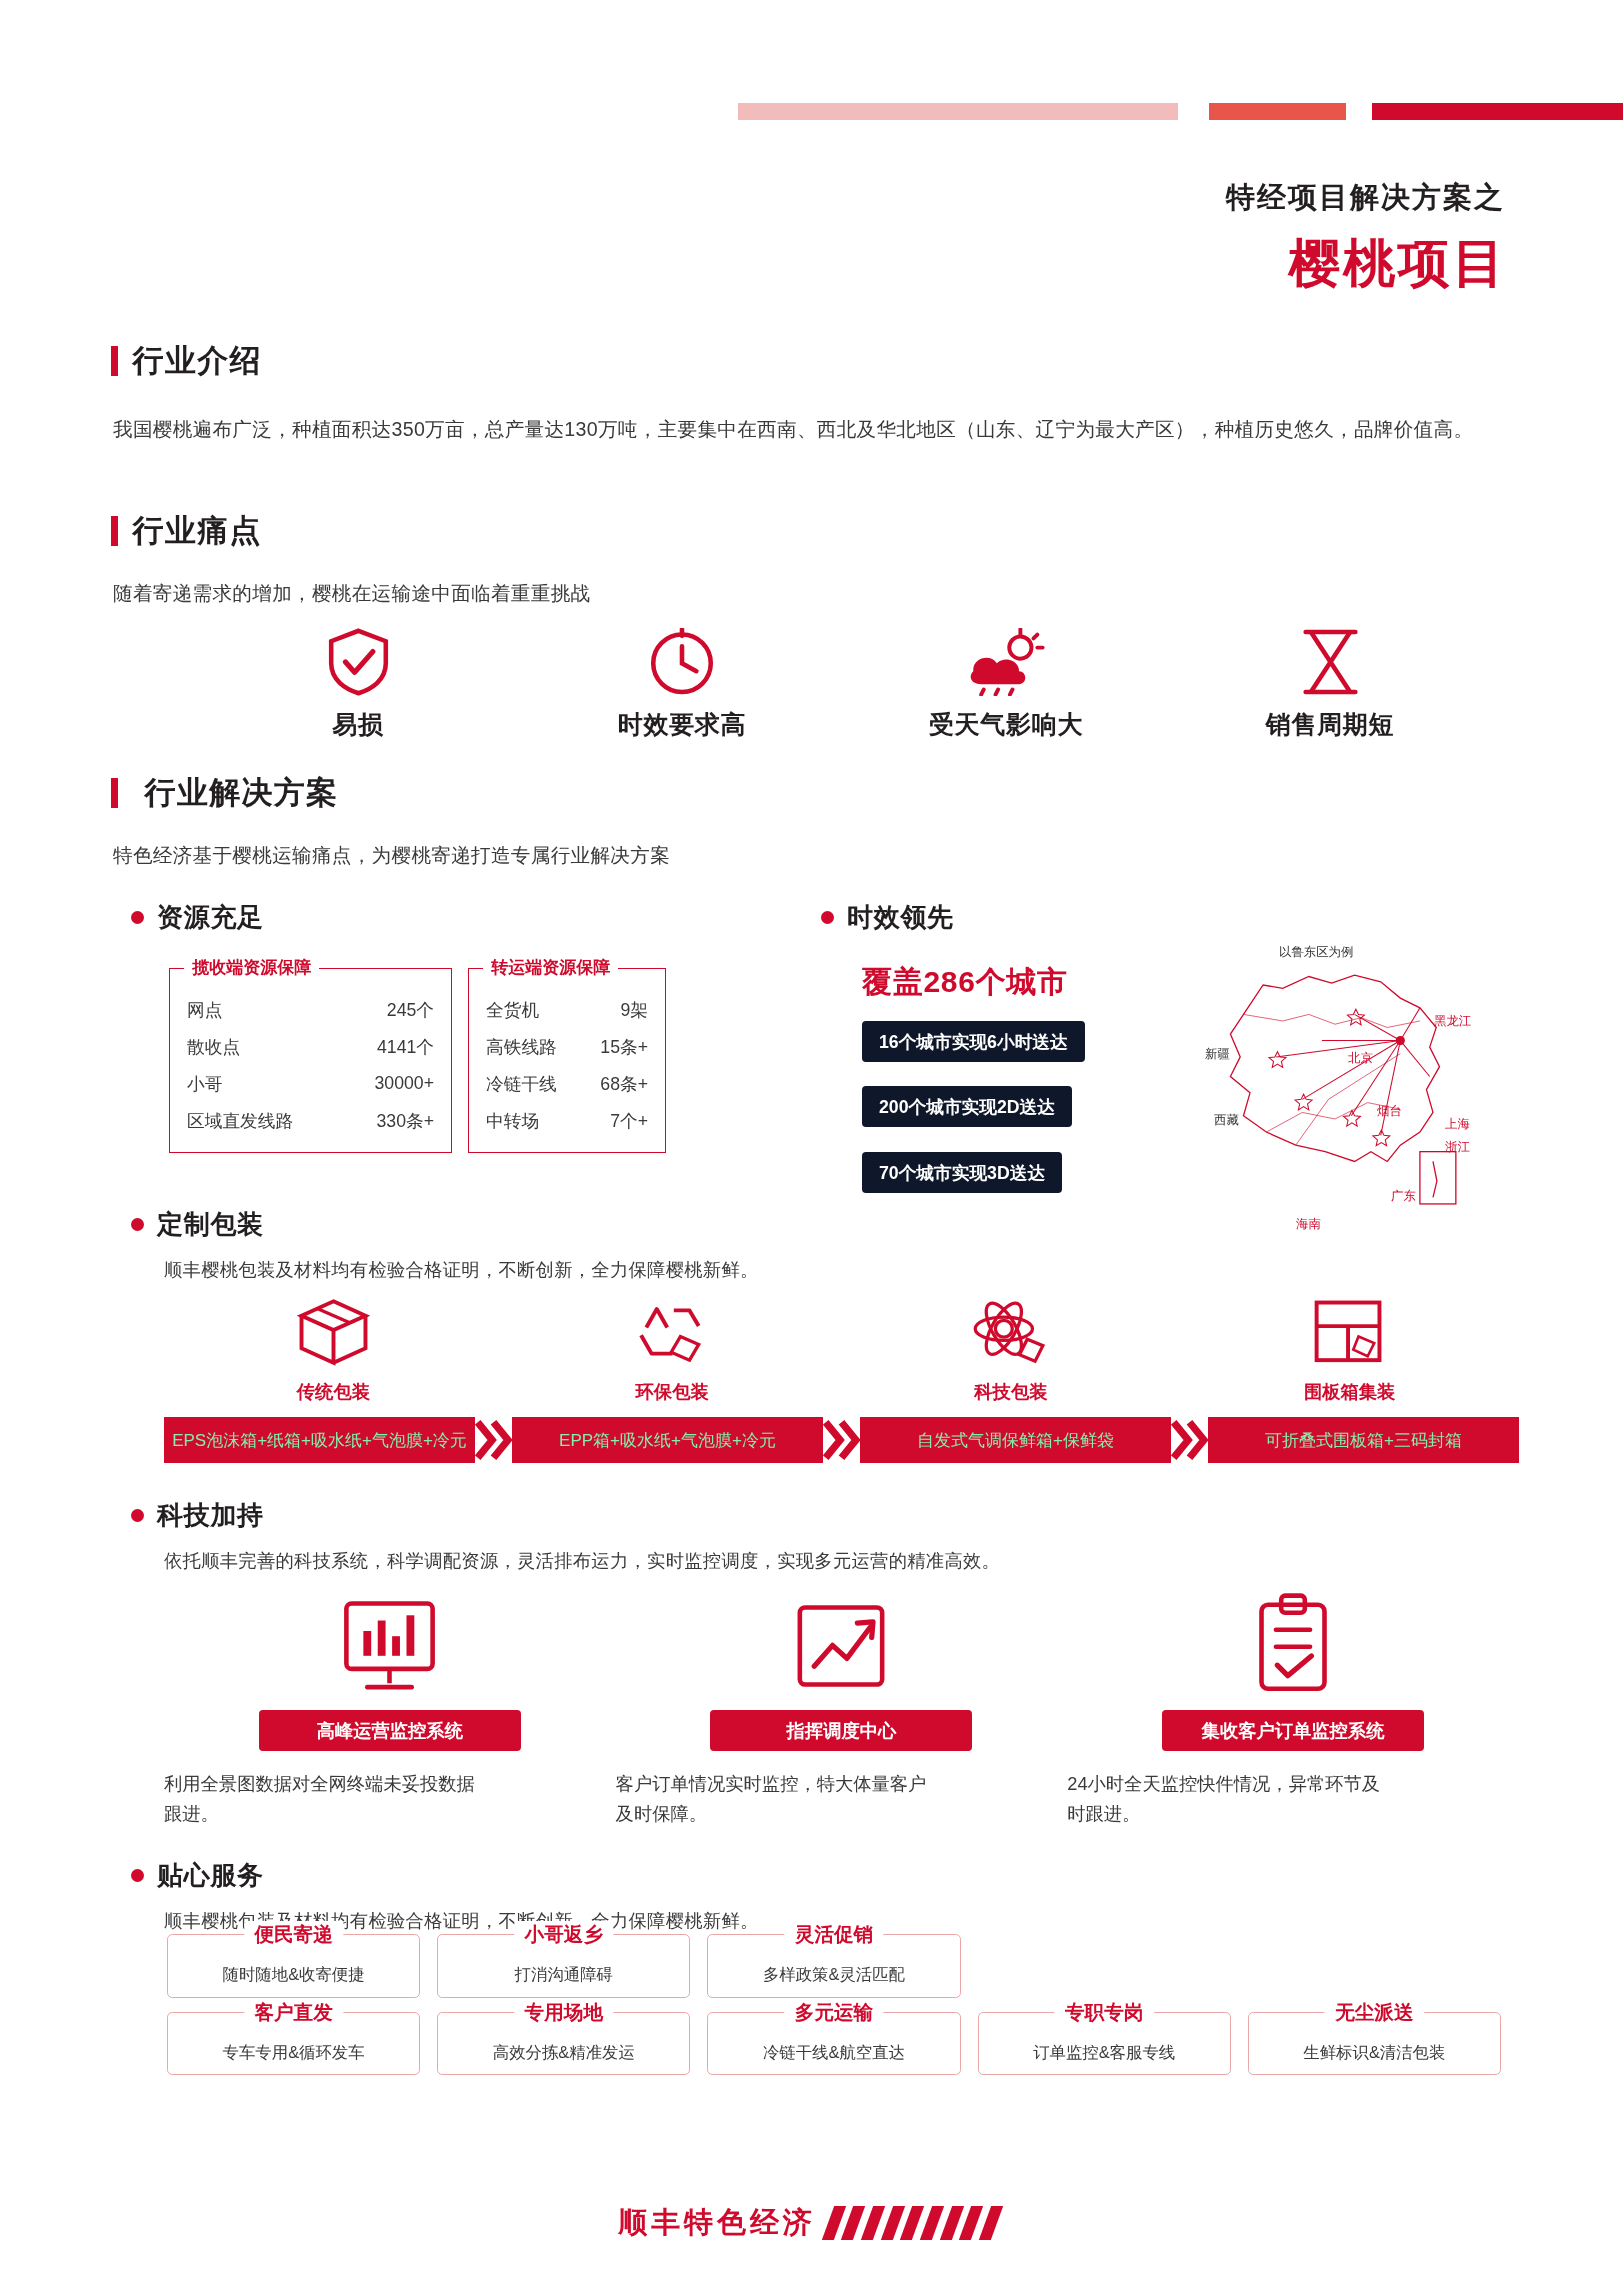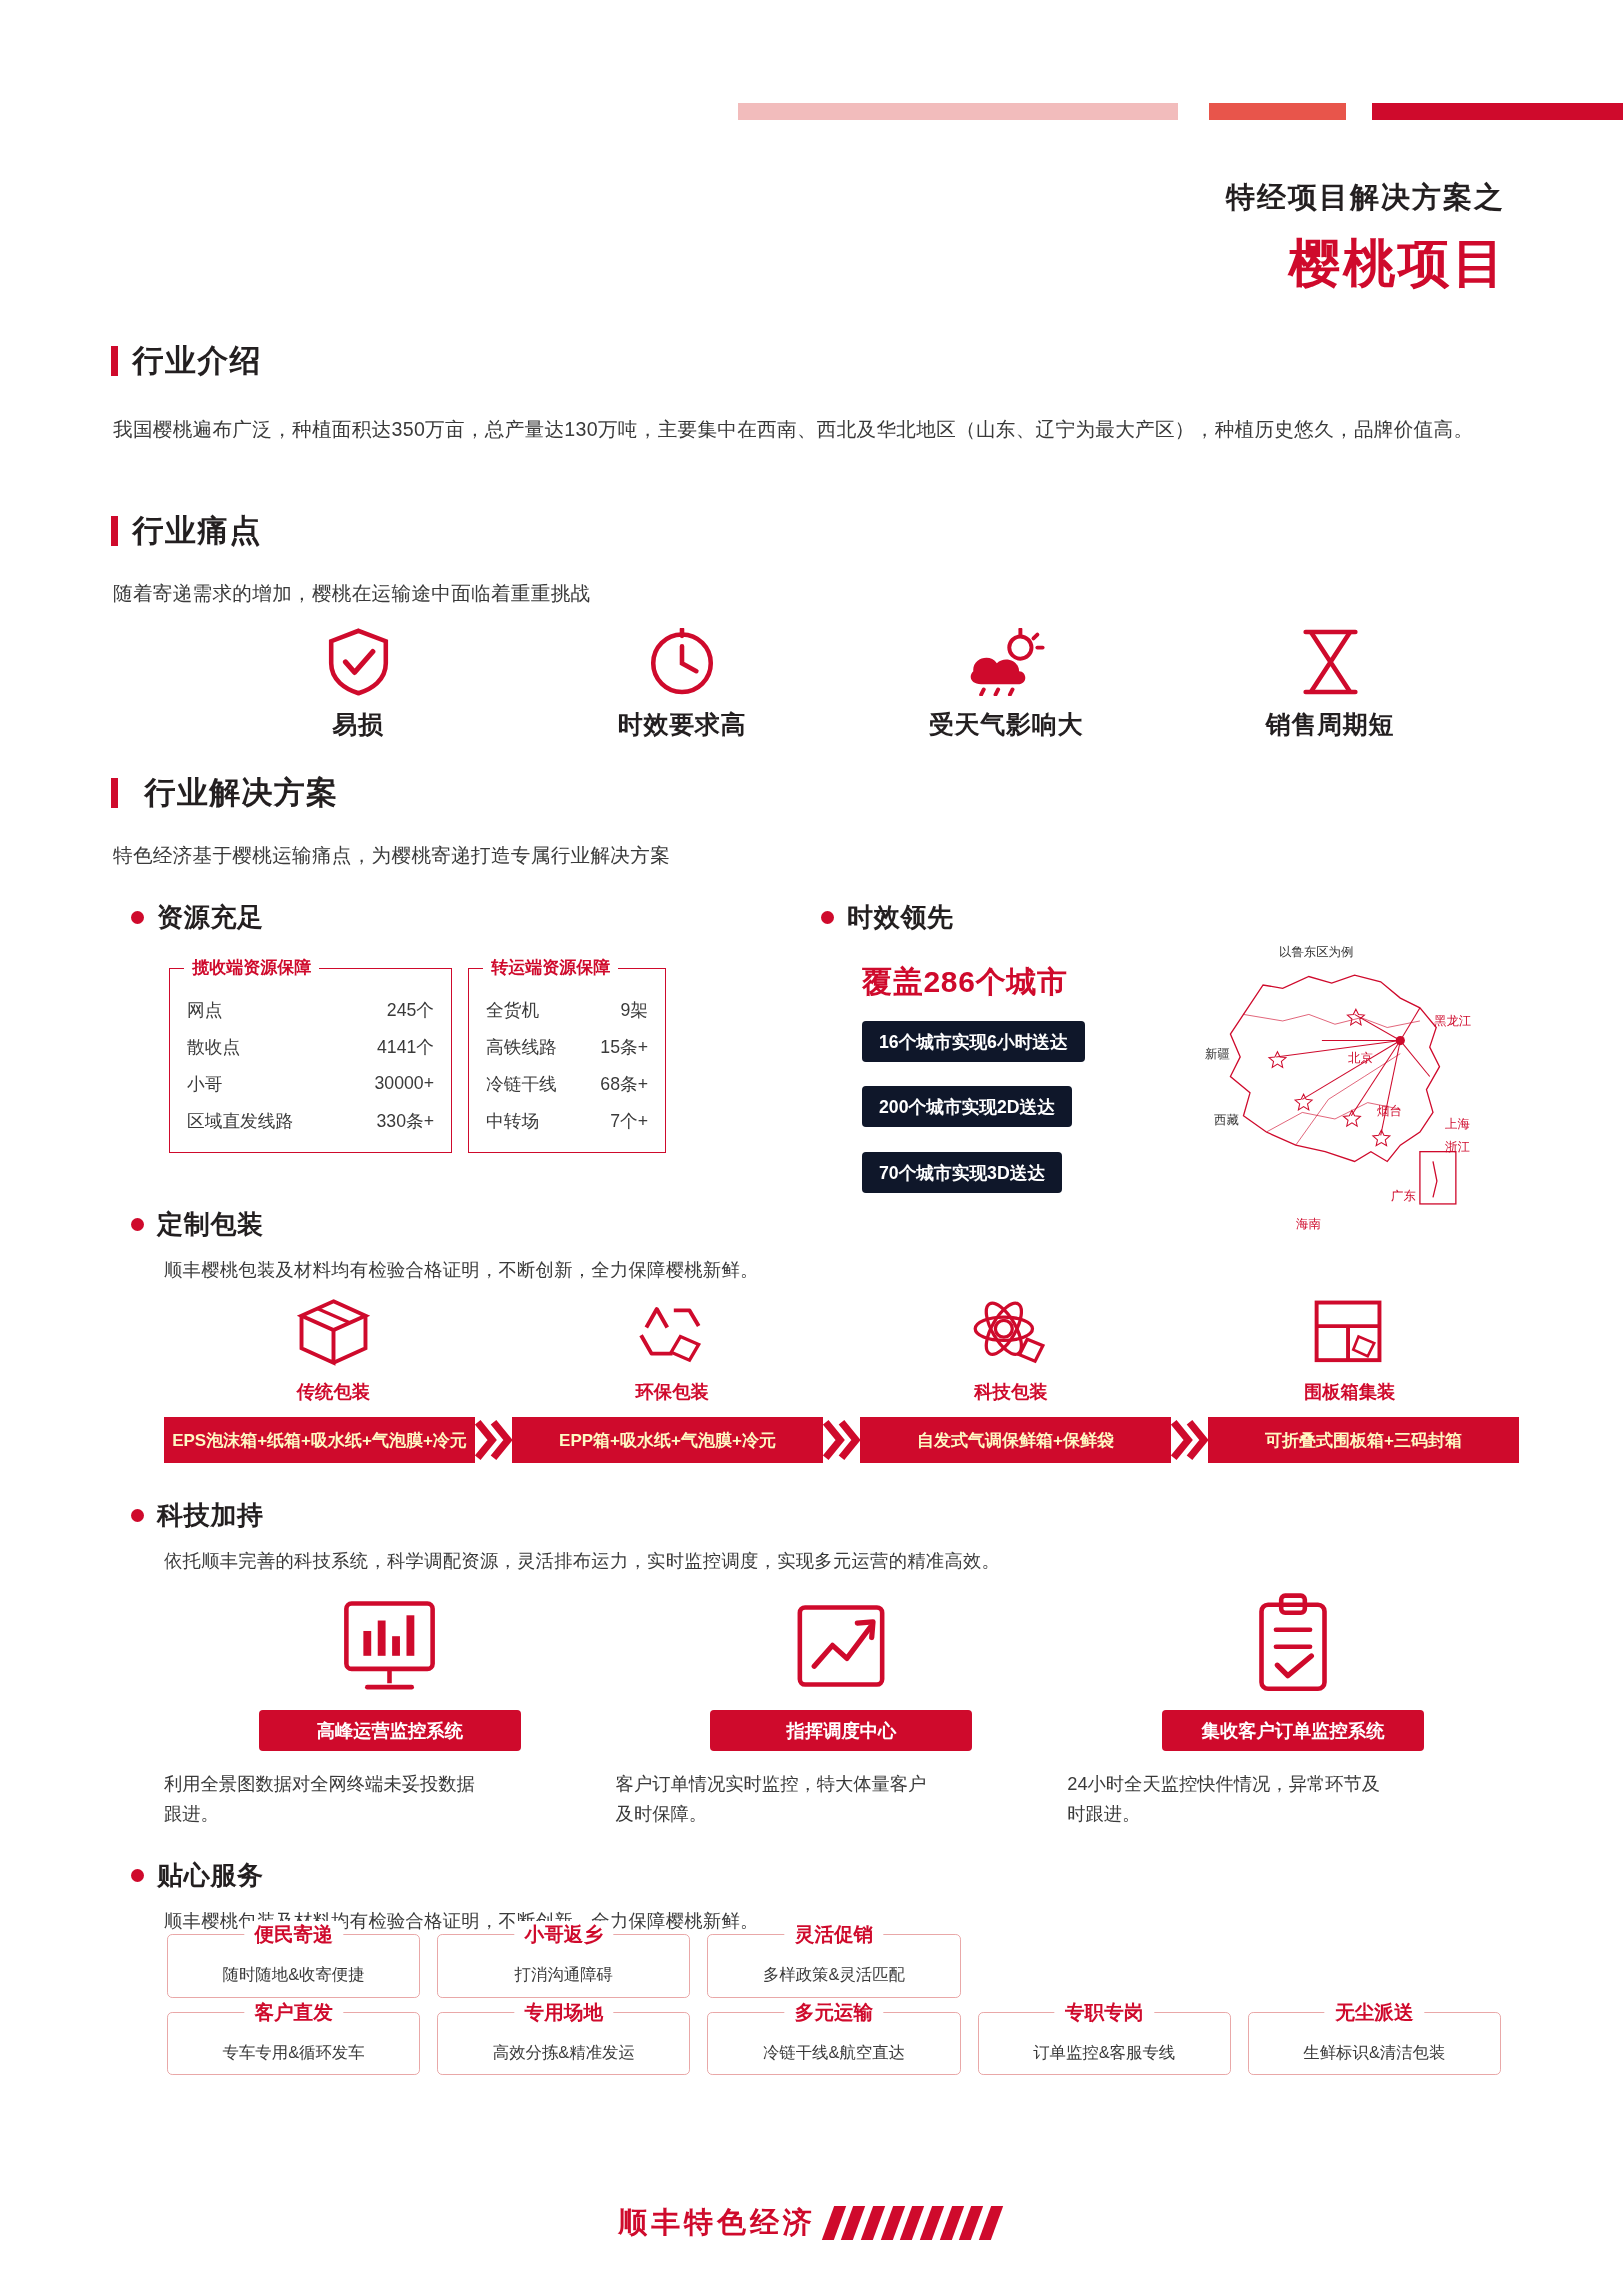--- a/index.html
+++ b/index.html
@@ -58,21 +58,21 @@
   .maplab{position:absolute;font-size:12.4px;color:#cf0a2c;}
   .maplab.dark{color:#333;}
 
   
   .pk-row{position:absolute;top:1296px;left:164px;width:1355px;display:flex;}
   .pk{width:25%;text-align:center;}
   .pk svg{display:block;margin:0 auto 10.5px;}
   .pk .lbl{font-size:18.3px;color:#cf0a2c;font-weight:bold;}
 
   .chev-row{position:absolute;top:1417px;left:164px;width:1355px;height:46px;display:flex;align-items:stretch;}
-  .chev{flex:1;background:#cf0a2c;color:#fef9c3;font-size:17px;display:flex;align-items:center;justify-content:center;position:relative;font-weight:bold;}
+  .chev{flex:1;background:#cf0a2c;color:#86efac;font-size:17px;display:flex;align-items:center;justify-content:center;position:relative;}
   .chev-sep{width:37px;display:flex;align-items:center;justify-content:center;}
   .chev-sep svg{display:block;}
 
   
   .tech-row{position:absolute;top:1590px;left:164px;width:1355px;display:flex;}
   .tech{width:33.33%;}
   .tech .ic{height:111px;display:flex;align-items:center;justify-content:center;}
   .tech .tag{margin:9.2px auto 0;background:#cf0a2c;color:#fff;font-size:18.3px;border-radius:3.9px;padding:7.9px 0;width:262px;text-align:center;font-weight:bold;}
   .tech .desc{margin-top:18.3px;font-size:18.3px;line-height:30px;color:#3a3a3a;width:327px;}
 

